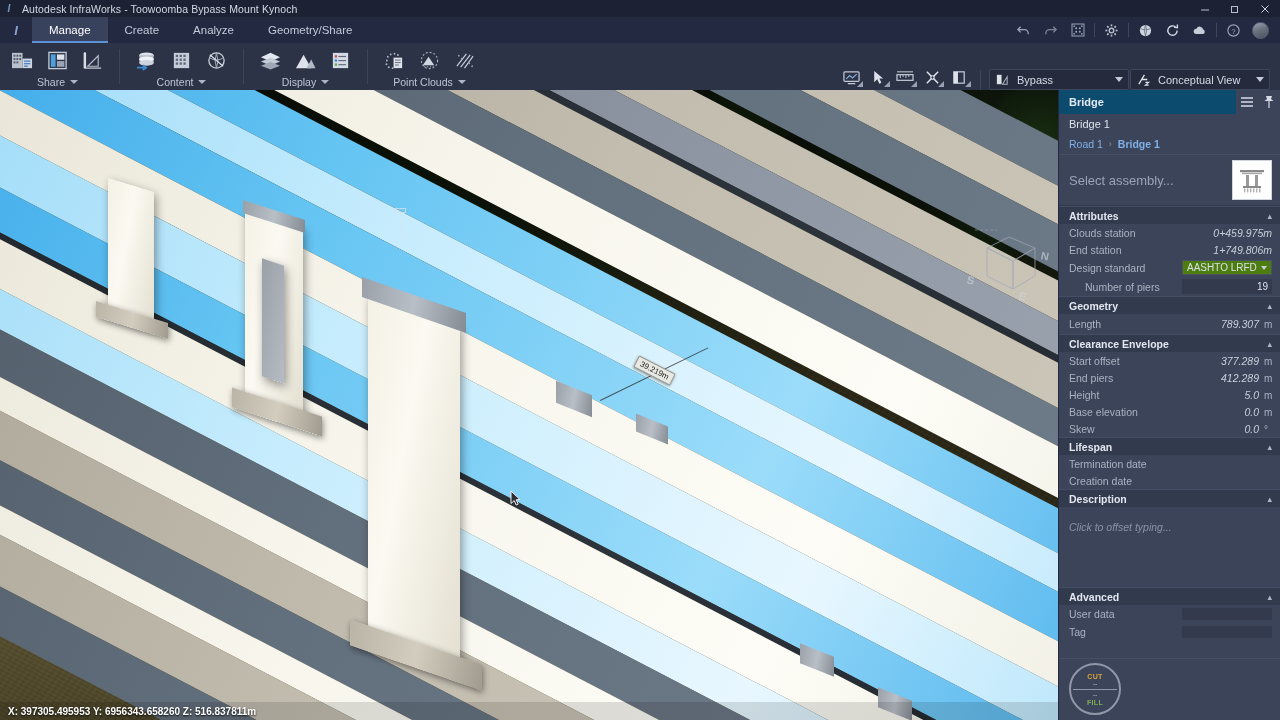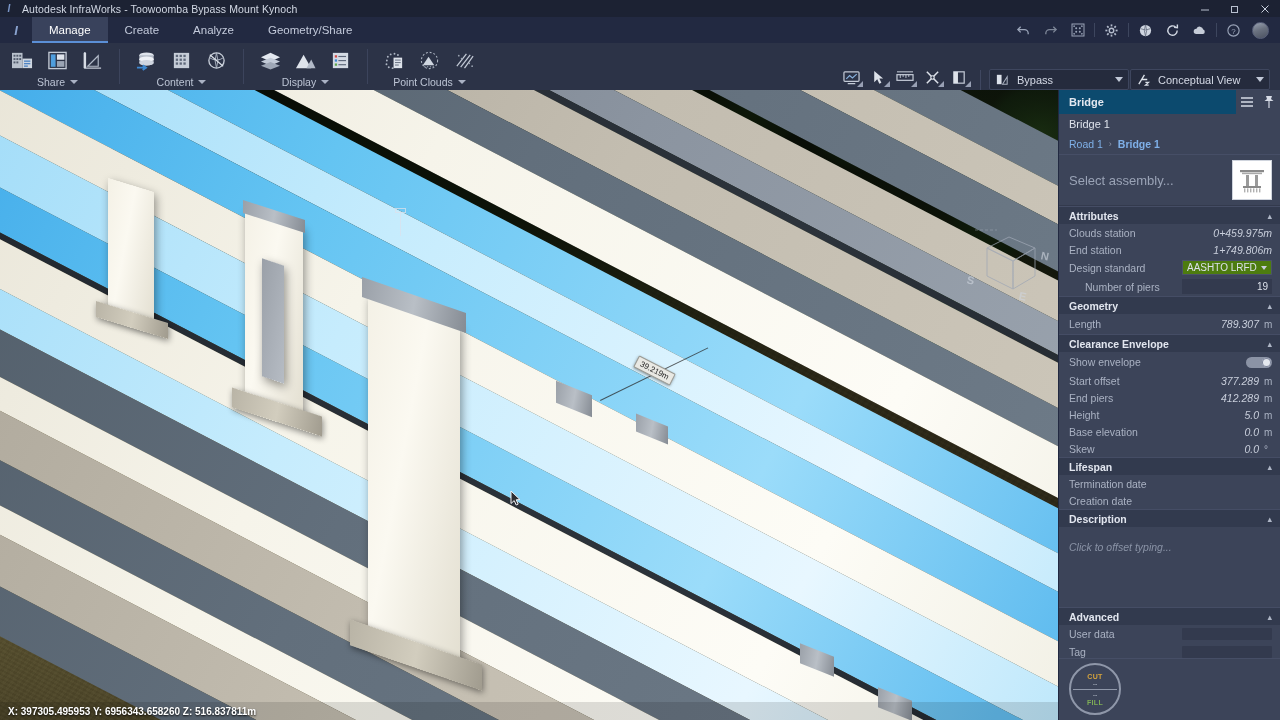--- a/index.html
+++ b/index.html
@@ -854,26 +854,20 @@
         <span class="pval">
           <span>789.307</span>
           <span class="punit">m</span>
         </span>
       </div>
 
       <div class="sec-head">
         <span class="sec-title">Clearance Envelope</span>
         <span class="sec-chev">▴</span>
       </div>
-      <div class="prow" style="height:20px;">
-        <span class="pkey">Show envelope</span>
-        <div class="toggle">
-          <div class="toggle-knob"></div>
-        </div>
-      </div>
       <div class="prow">
         <span class="pkey">Start offset</span>
         <span class="pval">
           <span>377.289</span>
           <span class="punit">m</span>
         </span>
       </div>
       <div class="prow">
         <span class="pkey">End piers</span>
         <span class="pval">

